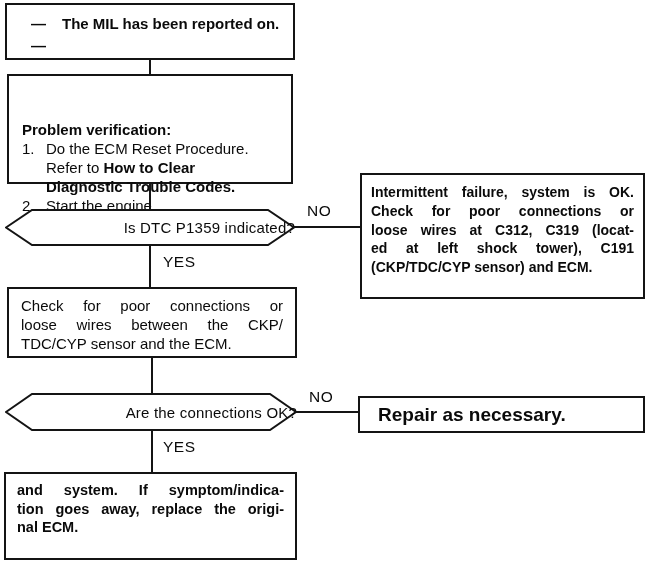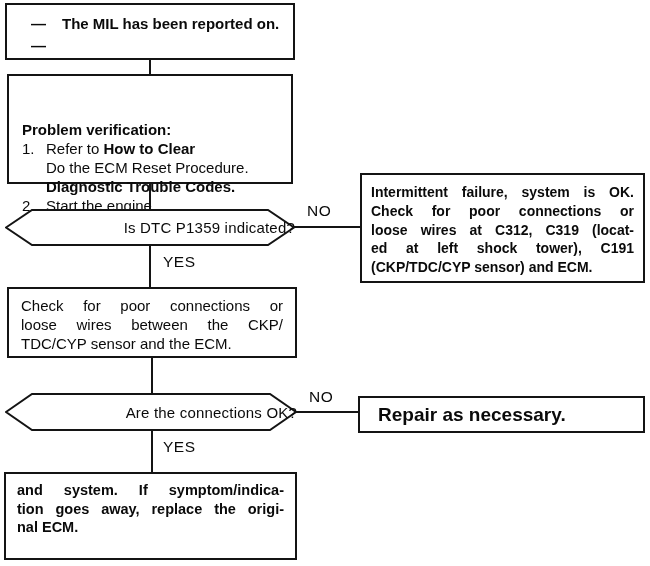--- a/index.html
+++ b/index.html
@@ -40,21 +40,21 @@
 
   
   .hex { position: absolute; display: flex; align-items: center; justify-content: flex-end; }
   .hex svg { position: absolute; inset: 0; }
   .hex-label { position: relative; font-size: 15px; letter-spacing: 0.2px; }
 
   
   .flow-label { position: absolute; font-size: 15.5px; letter-spacing: 0.5px; }
 
   
-  .box-intermittent { left: 360px; top: 173px; width: 285px; height: 110px; padding: 8px 9px 0 9px; font-size: 14px; font-weight: bold; line-height: 18.8px; }
+  .box-intermittent { left: 360px; top: 173px; width: 285px; height: 126px; padding: 8px 9px 0 9px; font-size: 14px; font-weight: bold; line-height: 18.8px; }
   .box-repair { left: 358px; top: 396px; width: 287px; height: 37px; display: flex; align-items: center; padding-left: 18px; font-size: 19px; font-weight: bold; }
 
   
   .box-check { left: 7px; top: 287px; width: 290px; height: 71px; padding: 7px 12px 0 12px; font-size: 15px; line-height: 19px; }
   .box-substitute { left: 4px; top: 472px; width: 293px; height: 88px; padding: 7px 11px 0 11px; font-size: 14.5px; font-weight: bold; line-height: 18.5px; }
 </style>
 </head>
 <body>
 
 <div class="stage">
@@ -69,22 +69,22 @@
     </div>
   </div>
 
   <div class="vline" style="left:149px; top:59px; height:16px;"></div>
 
   <div class="pbox box-verif">
     <div class="verif-title">Problem verification:</div>
     <div class="step">
       <span class="step-num">1.</span>
       <div class="step-body">
+        <div>Do the ECM Reset Procedure.</div>
         <div><span>Refer to </span><span class="b">How to Clear</span></div>
-        <div>Do the ECM Reset Procedure.</div>
         <div class="b">Diagnostic Trouble Codes.</div>
       </div>
     </div>
     <div class="step">
       <span class="step-num">2.</span>
       <div class="step-body">
         <div>Start the engine.</div>
       </div>
     </div>
   </div>

